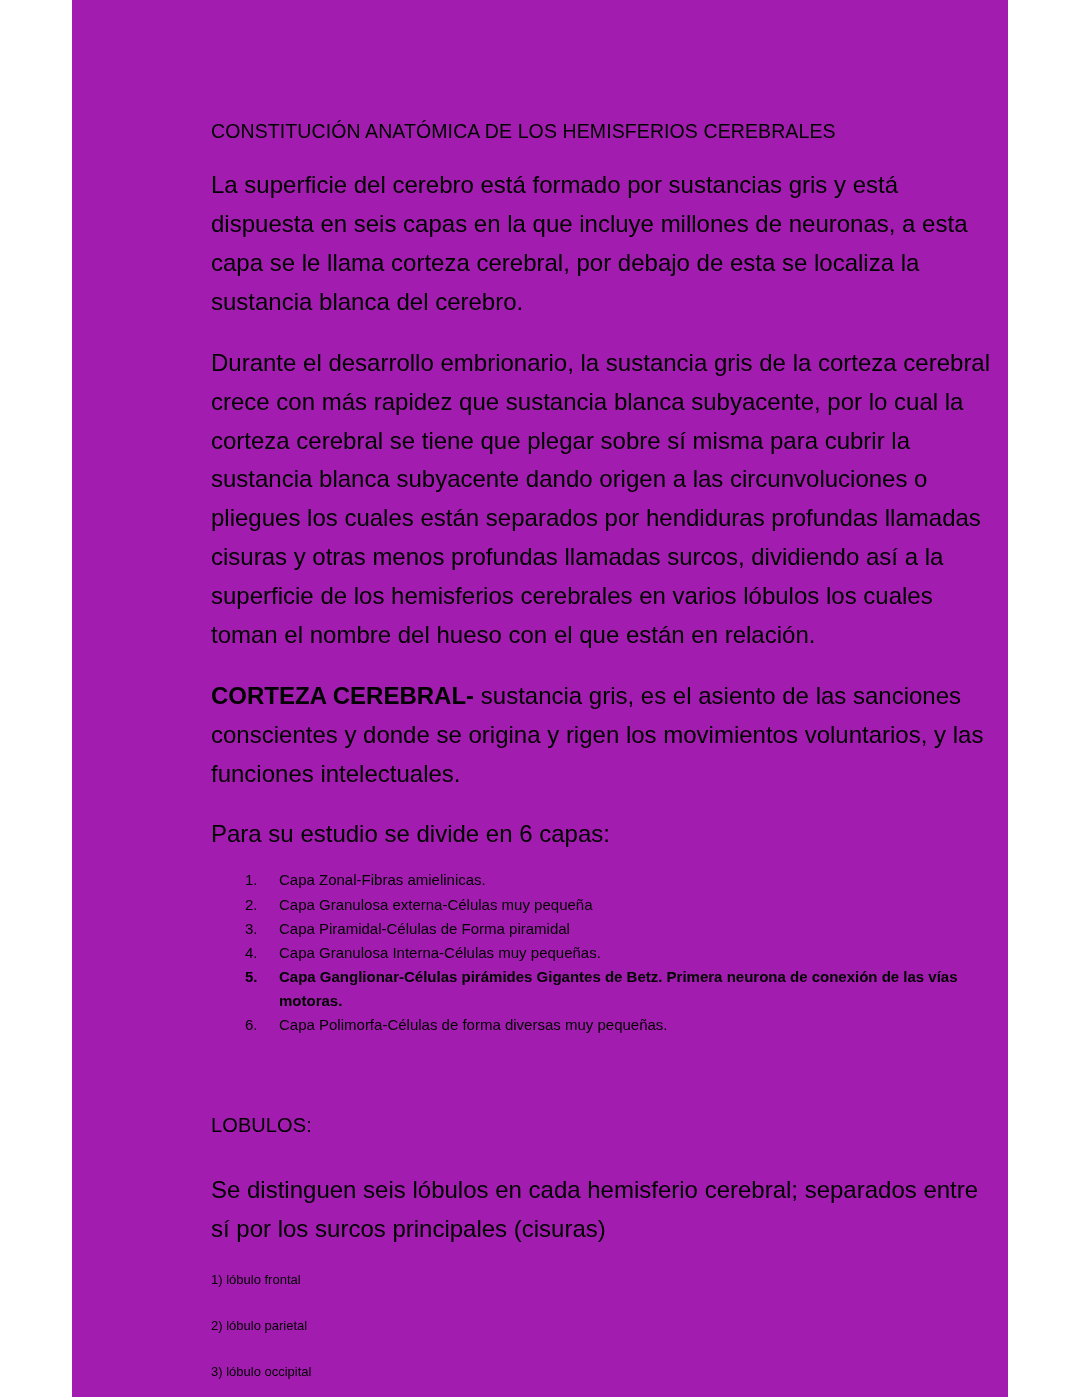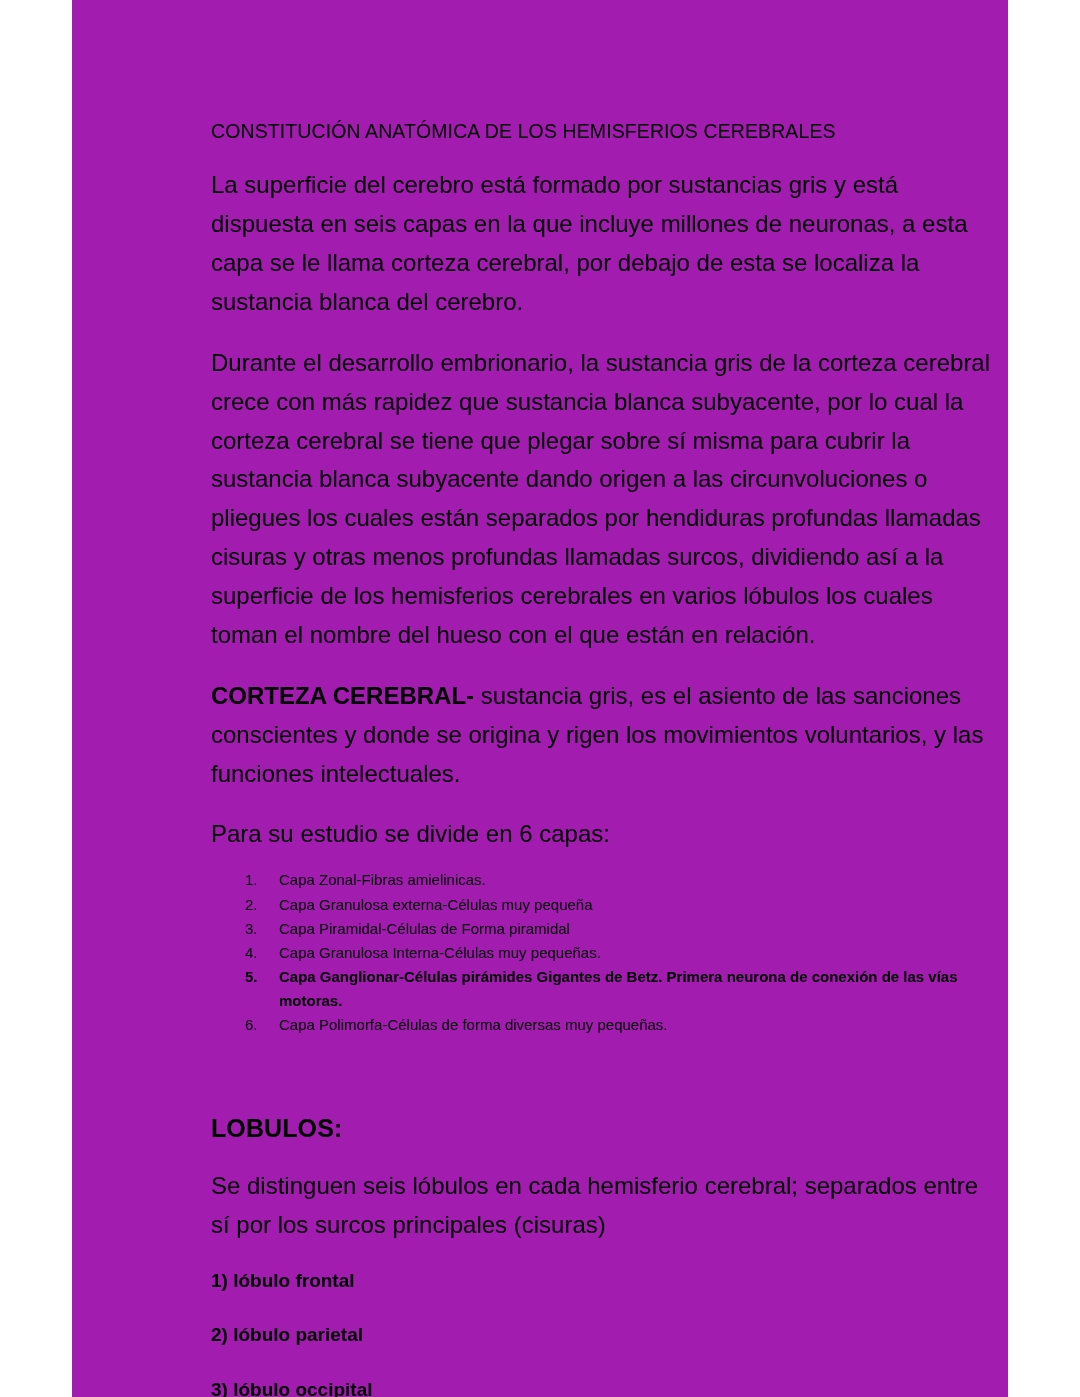--- a/index.html
+++ b/index.html
@@ -79,32 +79,32 @@
   ol.capas > li.bold-item,
   ol.capas > li.bold-item::before {
     font-weight: bold;
   }
 
   .gap-block {
     height: 74px;
   }
 
   .section-heading {
-    font-size: 25px;
-    font-weight: bold;
+    font-size: 20px;
+    font-weight: normal;
     line-height: 1.4;
-    margin: 0 0 21px 0;
+    margin: 0 0 32px 0;
     letter-spacing: 0.1px;
   }
 
   .lobulo-line {
-    font-size: 19px;
+    font-size: 13px;
     line-height: 1.45;
     margin: 0 0 27px 0;
-    font-weight: 700;
+    font-weight: 400;
   }
 </style>
 </head>
 <body>
 
 <div class="page">
   <div class="content">
 
     <div class="doc-title">CONSTITUCIÓN ANATÓMICA DE LOS HEMISFERIOS CEREBRALES</div>
 

